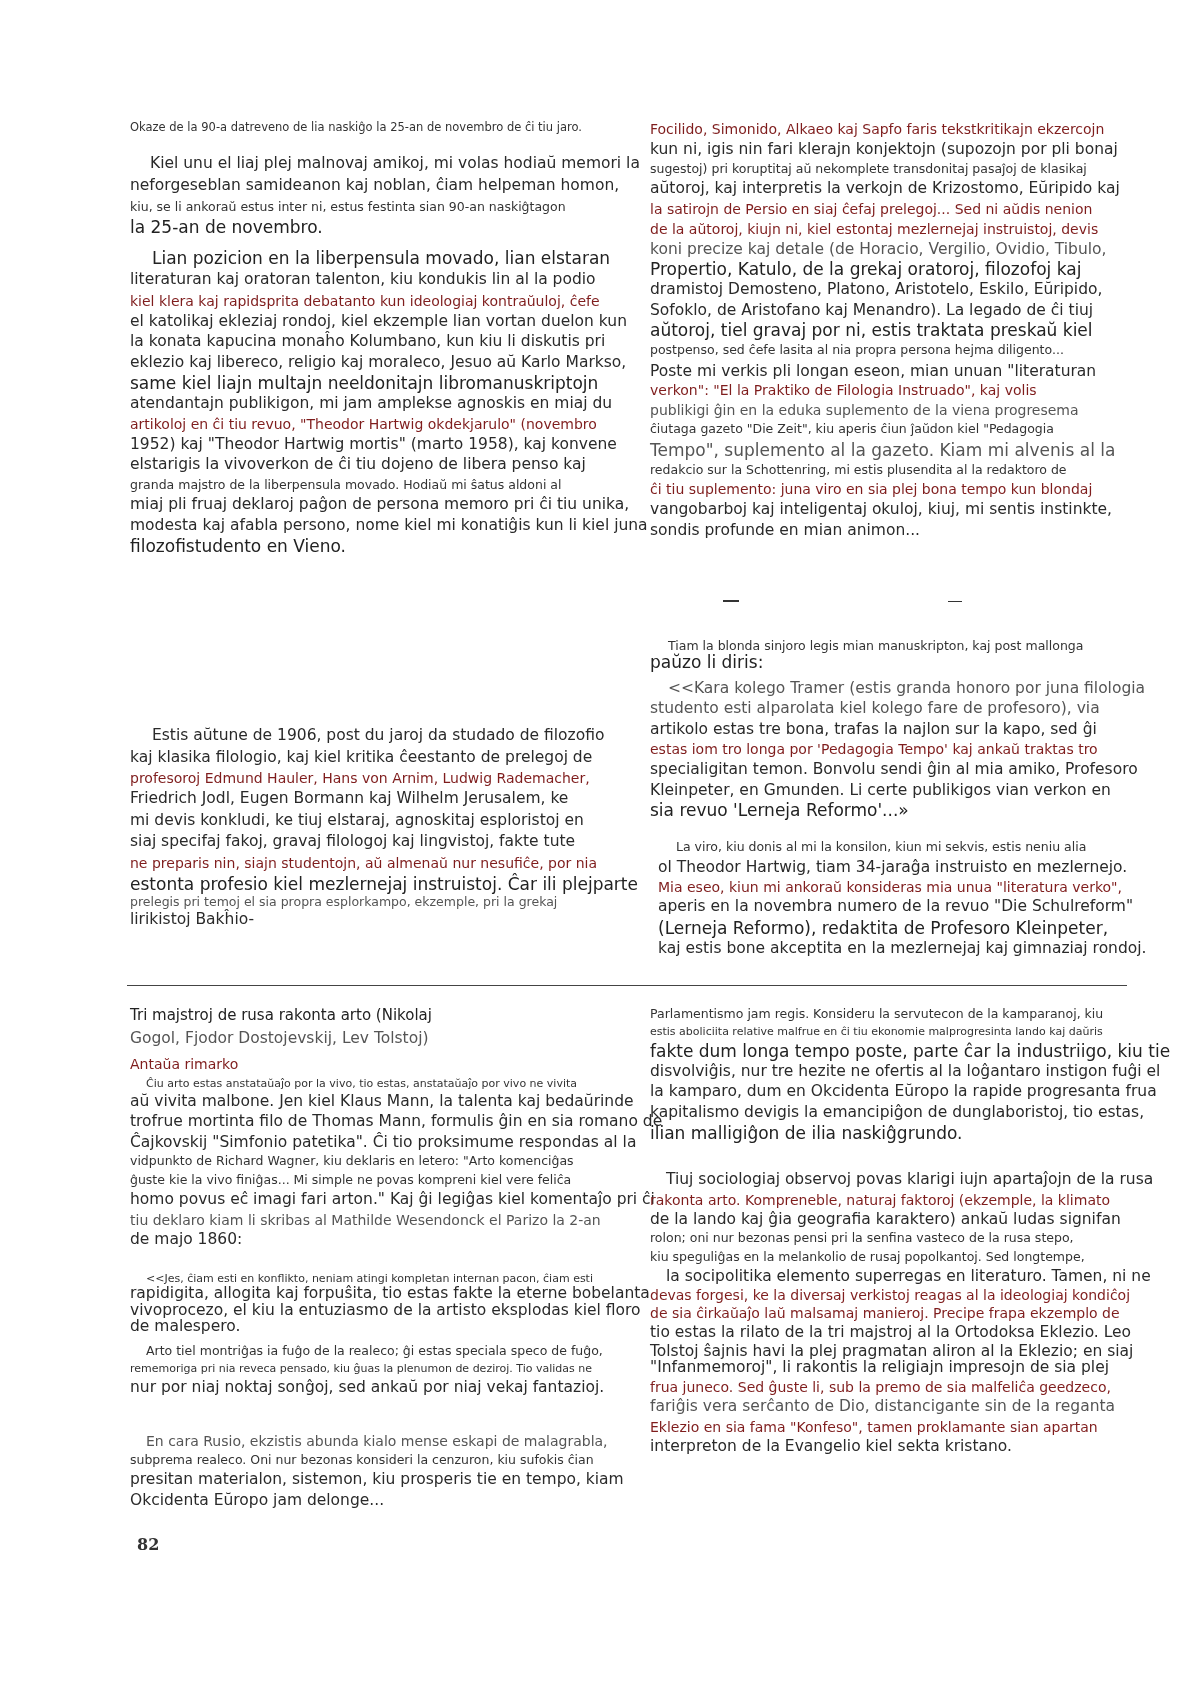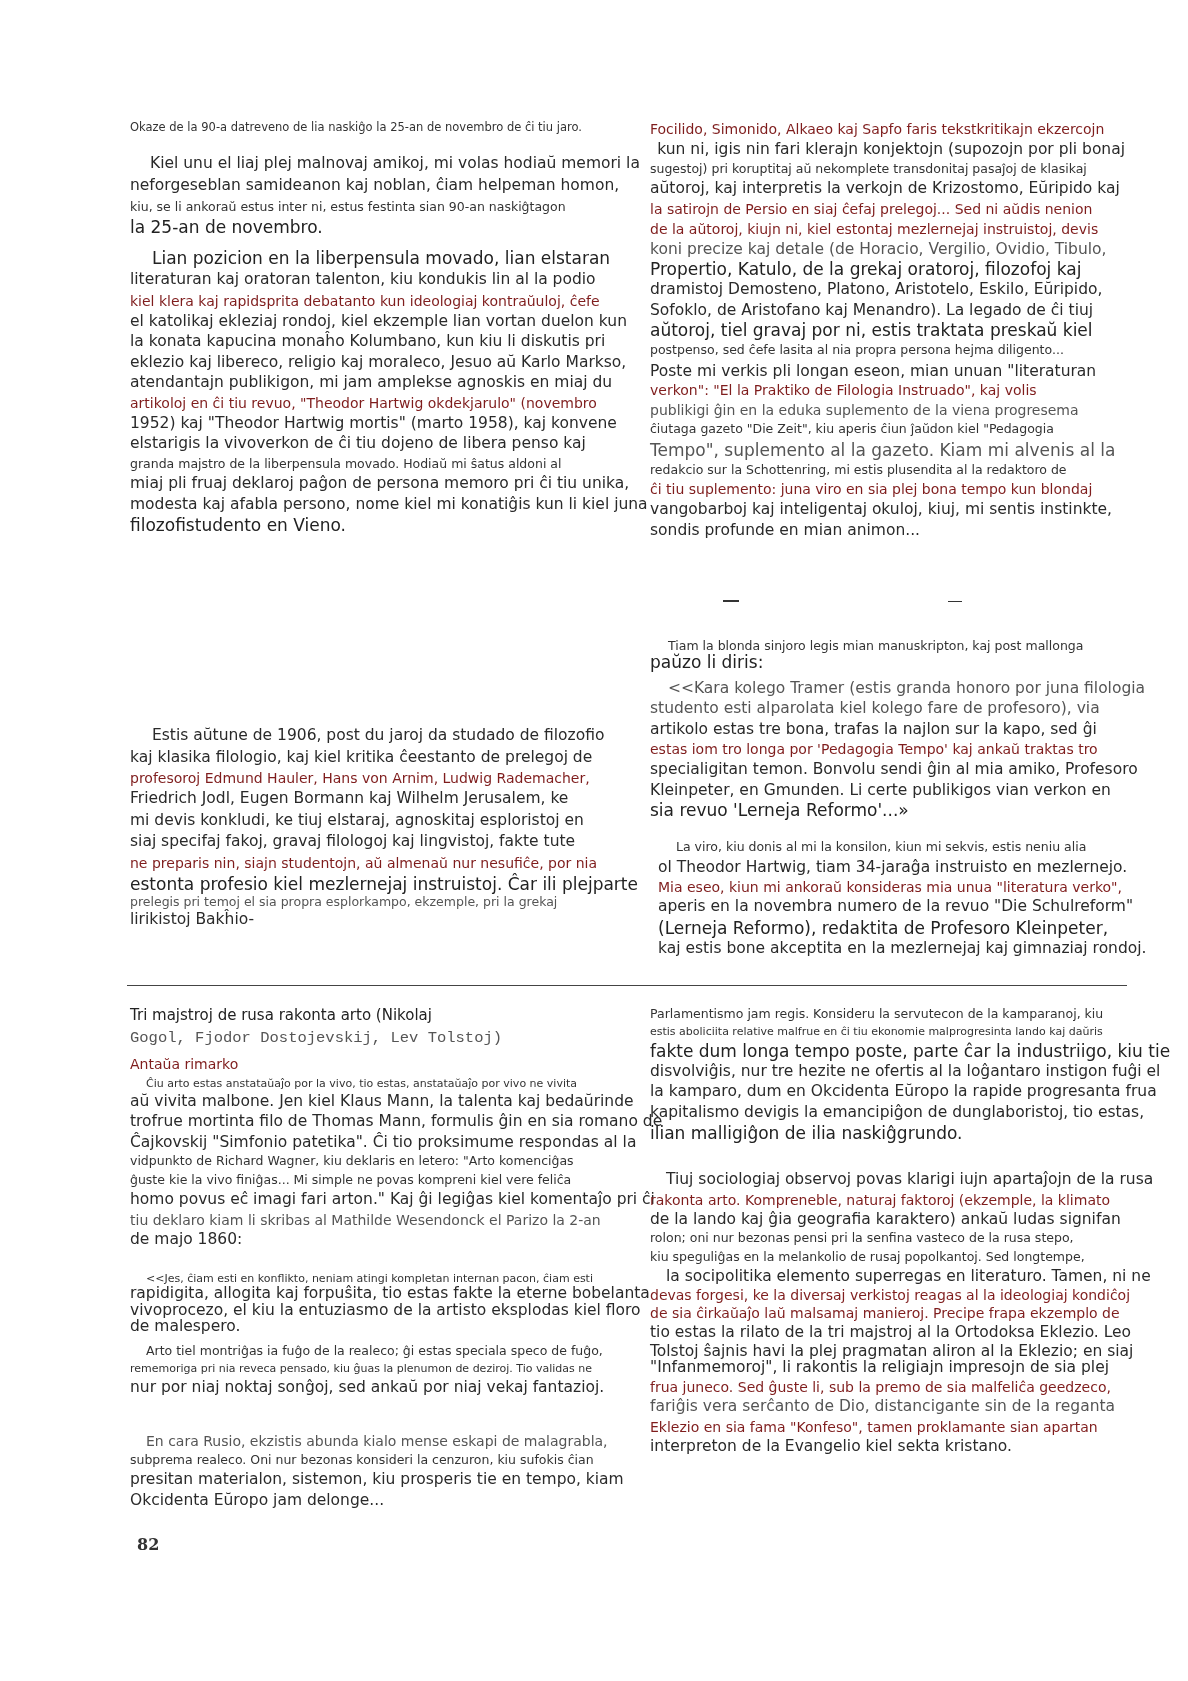--- a/index.html
+++ b/index.html
@@ -32,20 +32,21 @@
     <span class="ln xs" style="margin-bottom:6px;">kiu, se li ankoraŭ estus inter ni, estus festinta sian 90-an naskiĝtagon</span>
     <span class="ln l" style="margin-bottom:14px;">la 25-an de novembro.</span>
   </p>
   <p style="margin:0">
     <span class="ln l" style="padding-left:22px;margin-bottom:5px;">Lian pozicion en la liberpensula movado, lian elstaran</span>
     <span class="ln m" style="margin-bottom:6px;">literaturan kaj oratoran talenton, kiu kondukis lin al la podio</span>
     <span class="ln s" style="margin-bottom:6px;">kiel klera kaj rapidsprita debatanto kun ideologiaj kontraŭuloj, ĉefe</span>
     <span class="ln m" style="margin-bottom:5px;">el katolikaj ekleziaj rondoj, kiel ekzemple lian vortan duelon kun</span>
     <span class="ln m" style="margin-bottom:5px;">la konata kapucina monaĥo Kolumbano, kun kiu li diskutis pri</span>
     <span class="ln m" style="margin-bottom:5px;">eklezio kaj libereco, religio kaj moraleco, Jesuo aŭ Karlo Markso,</span>
+    <span class="ln l" style="margin-bottom:4px;">same kiel liajn multajn neeldonitajn libromanuskriptojn</span>
     <span class="ln m" style="margin-bottom:5px;">atendantajn publikigon, mi jam amplekse agnoskis en miaj du</span>
     <span class="ln s" style="margin-bottom:6px;">artikoloj en ĉi tiu revuo, "Theodor Hartwig okdekjarulo" (novembro</span>
     <span class="ln m" style="margin-bottom:5px;">1952) kaj "Theodor Hartwig mortis" (marto 1958), kaj konvene</span>
     <span class="ln m" style="margin-bottom:6px;">elstarigis la vivoverkon de ĉi tiu dojeno de libera penso kaj</span>
     <span class="ln xs" style="margin-bottom:6px;">granda majstro de la liberpensula movado. Hodiaŭ mi ŝatus aldoni al</span>
     <span class="ln m" style="margin-bottom:5px;">miaj pli fruaj deklaroj paĝon de persona memoro pri ĉi tiu unika,</span>
     <span class="ln m" style="margin-bottom:5px;">modesta kaj afabla persono, nome kiel mi konatiĝis kun li kiel juna</span>
     <span class="ln l">filozofistudento en Vieno.</span>
   </p>
 </div>
@@ -61,21 +62,21 @@
     <span class="ln s" style="margin-bottom:6px;">ne preparis nin, siajn studentojn, aŭ almenaŭ nur nesufiĉe, por nia</span>
     <span class="ln l" style="margin-bottom:3px;">estonta profesio kiel mezlernejaj instruistoj. Ĉar ili plejparte</span>
     <span class="ln xs gray" style="margin-bottom:4px;">prelegis pri temoj el sia propra esplorkampo, ekzemple, pri la grekaj</span>
     <span class="ln m">lirikistoj Bakĥio-</span>
   </p>
 </div>
 
 <div class="col right" style="top:122px;">
   <p style="margin:0">
     <span class="ln s" style="margin-bottom:6px;">Focilido, Simonido, Alkaeo kaj Sapfo faris tekstkritikajn ekzercojn</span>
-    <span class="ln m" style="margin-bottom:5px;text-align:right;">kun ni, igis nin fari klerajn konjektojn (supozojn por pli bonaj</span>
+    <span class="ln m" style="margin-bottom:5px;">kun ni, igis nin fari klerajn konjektojn (supozojn por pli bonaj</span>
     <span class="ln xs" style="margin-bottom:6px;">sugestoj) pri koruptitaj aŭ nekomplete transdonitaj pasaĵoj de klasikaj</span>
     <span class="ln m" style="margin-bottom:5px;">aŭtoroj, kaj interpretis la verkojn de Krizostomo, Eŭripido kaj</span>
     <span class="ln s" style="margin-bottom:6px;">la satirojn de Persio en siaj ĉefaj prelegoj... Sed ni aŭdis nenion</span>
     <span class="ln s" style="margin-bottom:6px;">de la aŭtoroj, kiujn ni, kiel estontaj mezlernejaj instruistoj, devis</span>
     <span class="ln m gray" style="margin-bottom:4px;">koni precize kaj detale (de Horacio, Vergilio, Ovidio, Tibulo,</span>
     <span class="ln l" style="margin-bottom:4px;">Propertio, Katulo, de la grekaj oratoroj, filozofoj kaj</span>
     <span class="ln m" style="margin-bottom:5px;">dramistoj Demosteno, Platono, Aristotelo, Eskilo, Eŭripido,</span>
     <span class="ln m" style="margin-bottom:4px;">Sofoklo, de Aristofano kaj Menandro). La legado de ĉi tiuj</span>
     <span class="ln l" style="margin-bottom:5px;">aŭtoroj, tiel gravaj por ni, estis traktata preskaŭ kiel</span>
     <span class="ln xs" style="margin-bottom:7px;">postpenso, sed ĉefe lasita al nia propra persona hejma diligento...</span>
@@ -115,21 +116,21 @@
     <span class="ln m" style="margin-bottom:5px;">aperis en la novembra numero de la revuo "Die Schulreform"</span>
     <span class="ln l" style="margin-bottom:4px;">(Lerneja Reformo), redaktita de Profesoro Kleinpeter,</span>
     <span class="ln m">kaj estis bone akceptita en la mezlernejaj kaj gimnaziaj rondoj.</span>
   </p>
 </div>
 
 <div class="rule" style="left:127px;top:985px;width:1000px;"></div>
 
 <div class="col left" style="top:1008px;">
   <h2 class="ln" style="font-size:15px;font-weight:normal;margin:0 0 8px 0;color:#222;">Tri majstroj de rusa rakonta arto (Nikolaj</h2>
-  <div class="ln m gray" style="margin-bottom:10px;font-family:Liberation Mono, monospace;">Gogol, Fjodor Dostojevskij, Lev Tolstoj)</div>
+  <div class="ln m gray" style="margin-bottom:10px;">Gogol, Fjodor Dostojevskij, Lev Tolstoj)</div>
   <div class="ln s" style="margin-bottom:7px;">Antaŭa rimarko</div>
   <p style="margin:0">
     <span class="ln xs" style="padding-left:16px;font-size:11px;margin-bottom:5px;">Ĉiu arto estas anstataŭaĵo por la vivo, tio estas, anstataŭaĵo por vivo ne vivita</span>
     <span class="ln m" style="margin-bottom:5px;">aŭ vivita malbone. Jen kiel Klaus Mann, la talenta kaj bedaŭrinde</span>
     <span class="ln m" style="margin-bottom:5px;">trofrue mortinta filo de Thomas Mann, formulis ĝin en sia romano de</span>
     <span class="ln m" style="margin-bottom:5px;">Ĉajkovskij "Simfonio patetika". Ĉi tio proksimume respondas al la</span>
     <span class="ln xs" style="margin-bottom:6px;">vidpunkto de Richard Wagner, kiu deklaris en letero: "Arto komenciĝas</span>
     <span class="ln xs" style="margin-bottom:6px;">ĝuste kie la vivo finiĝas... Mi simple ne povas kompreni kiel vere feliĉa</span>
     <span class="ln m" style="margin-bottom:5px;">homo povus eĉ imagi fari arton." Kaj ĝi legiĝas kiel komentaĵo pri ĉi</span>
     <span class="ln s gray" style="margin-bottom:5px;">tiu deklaro kiam li skribas al Mathilde Wesendonck el Parizo la 2-an</span>

